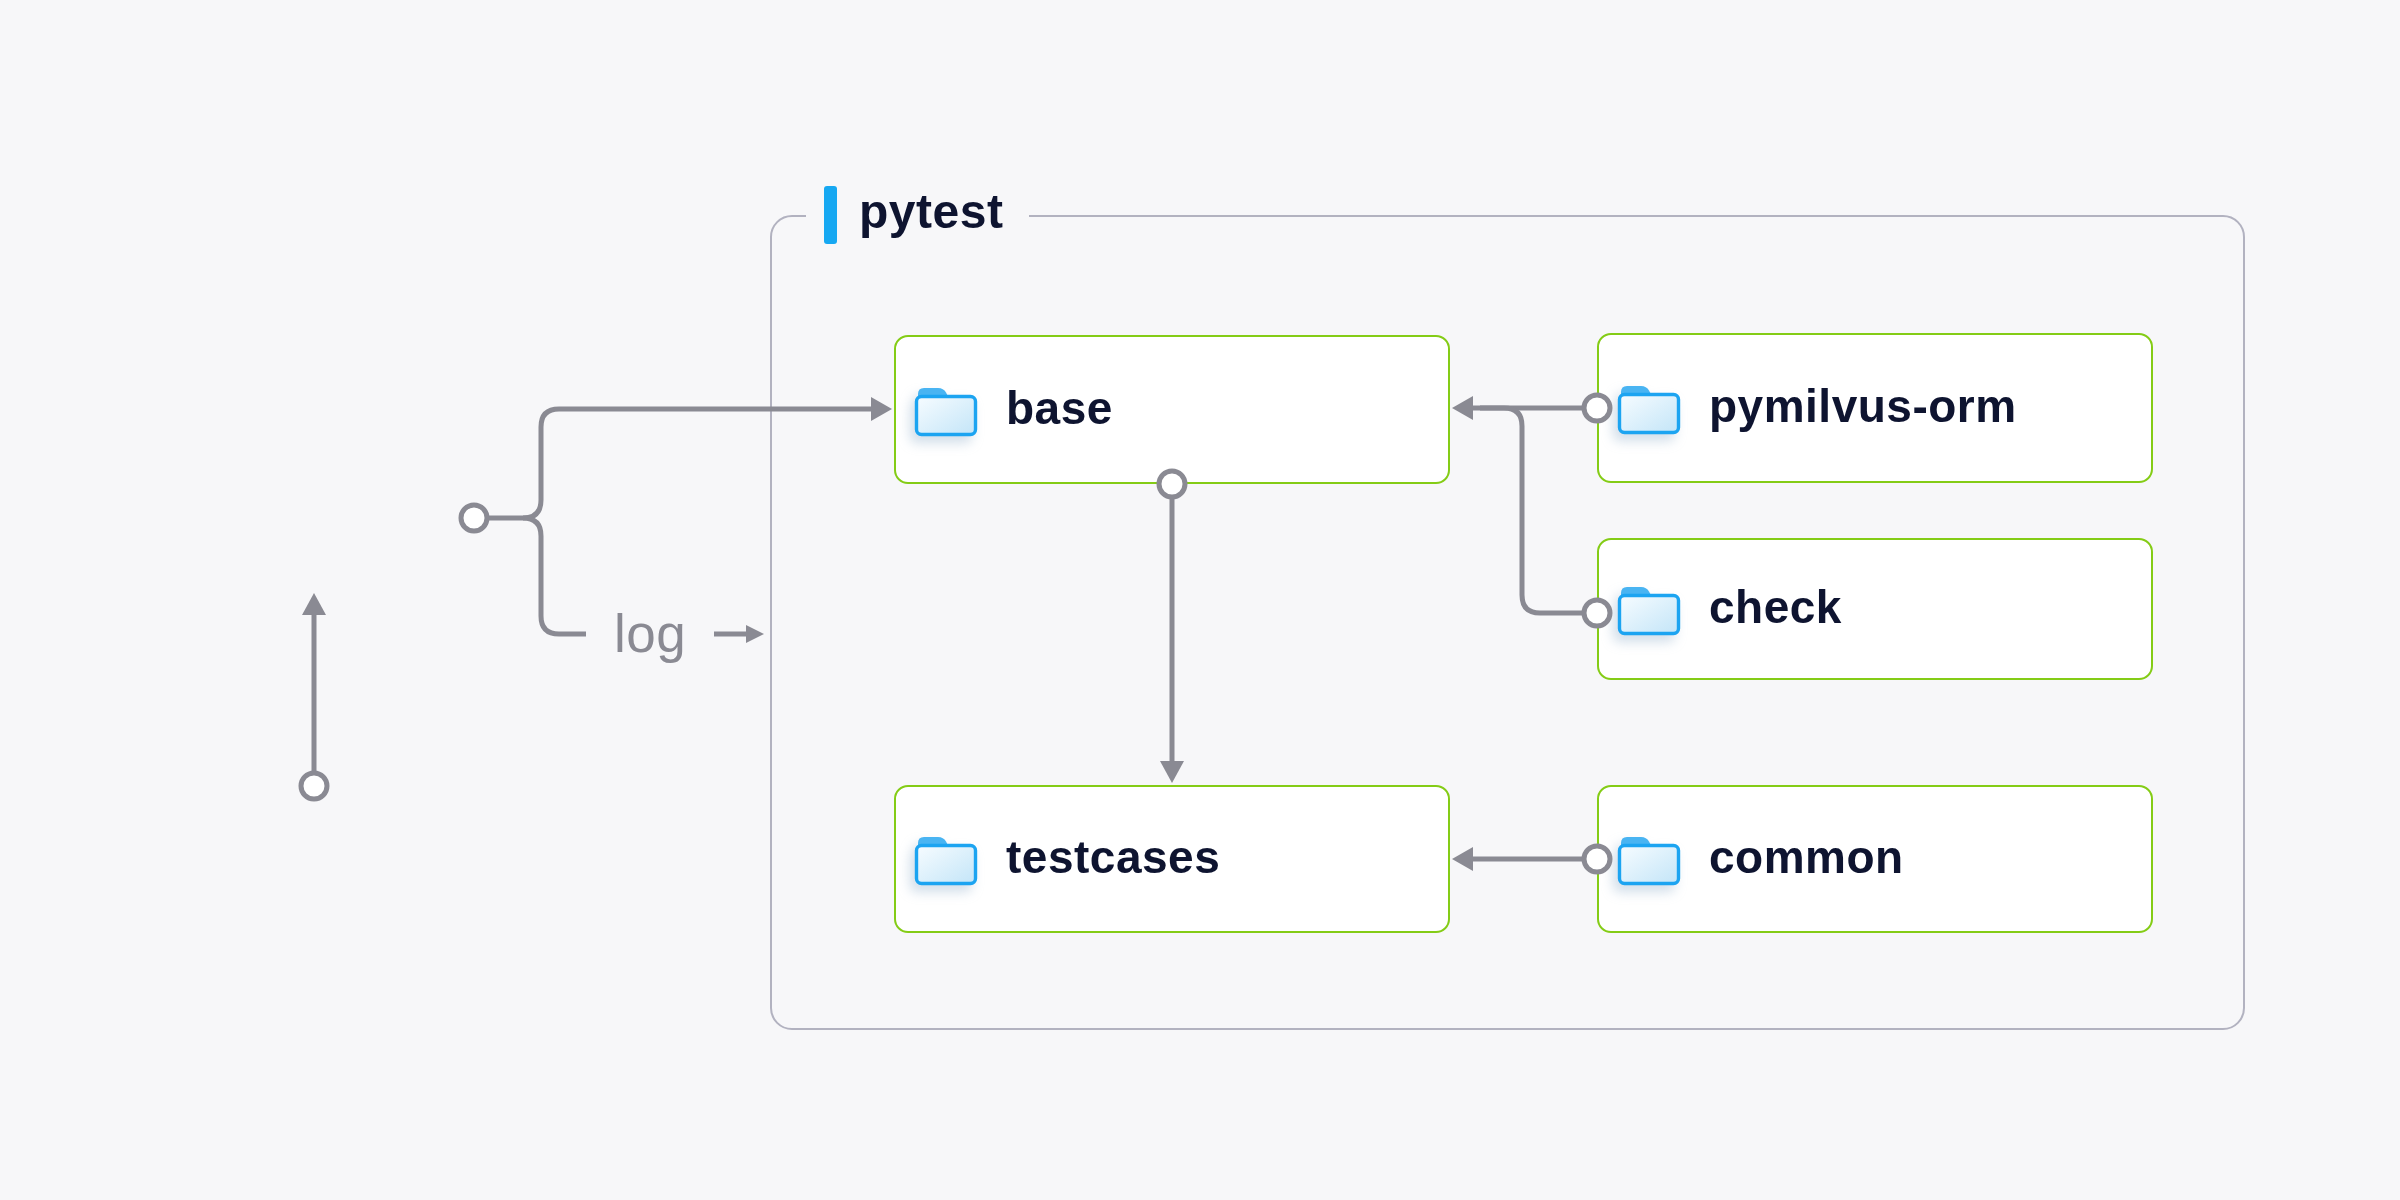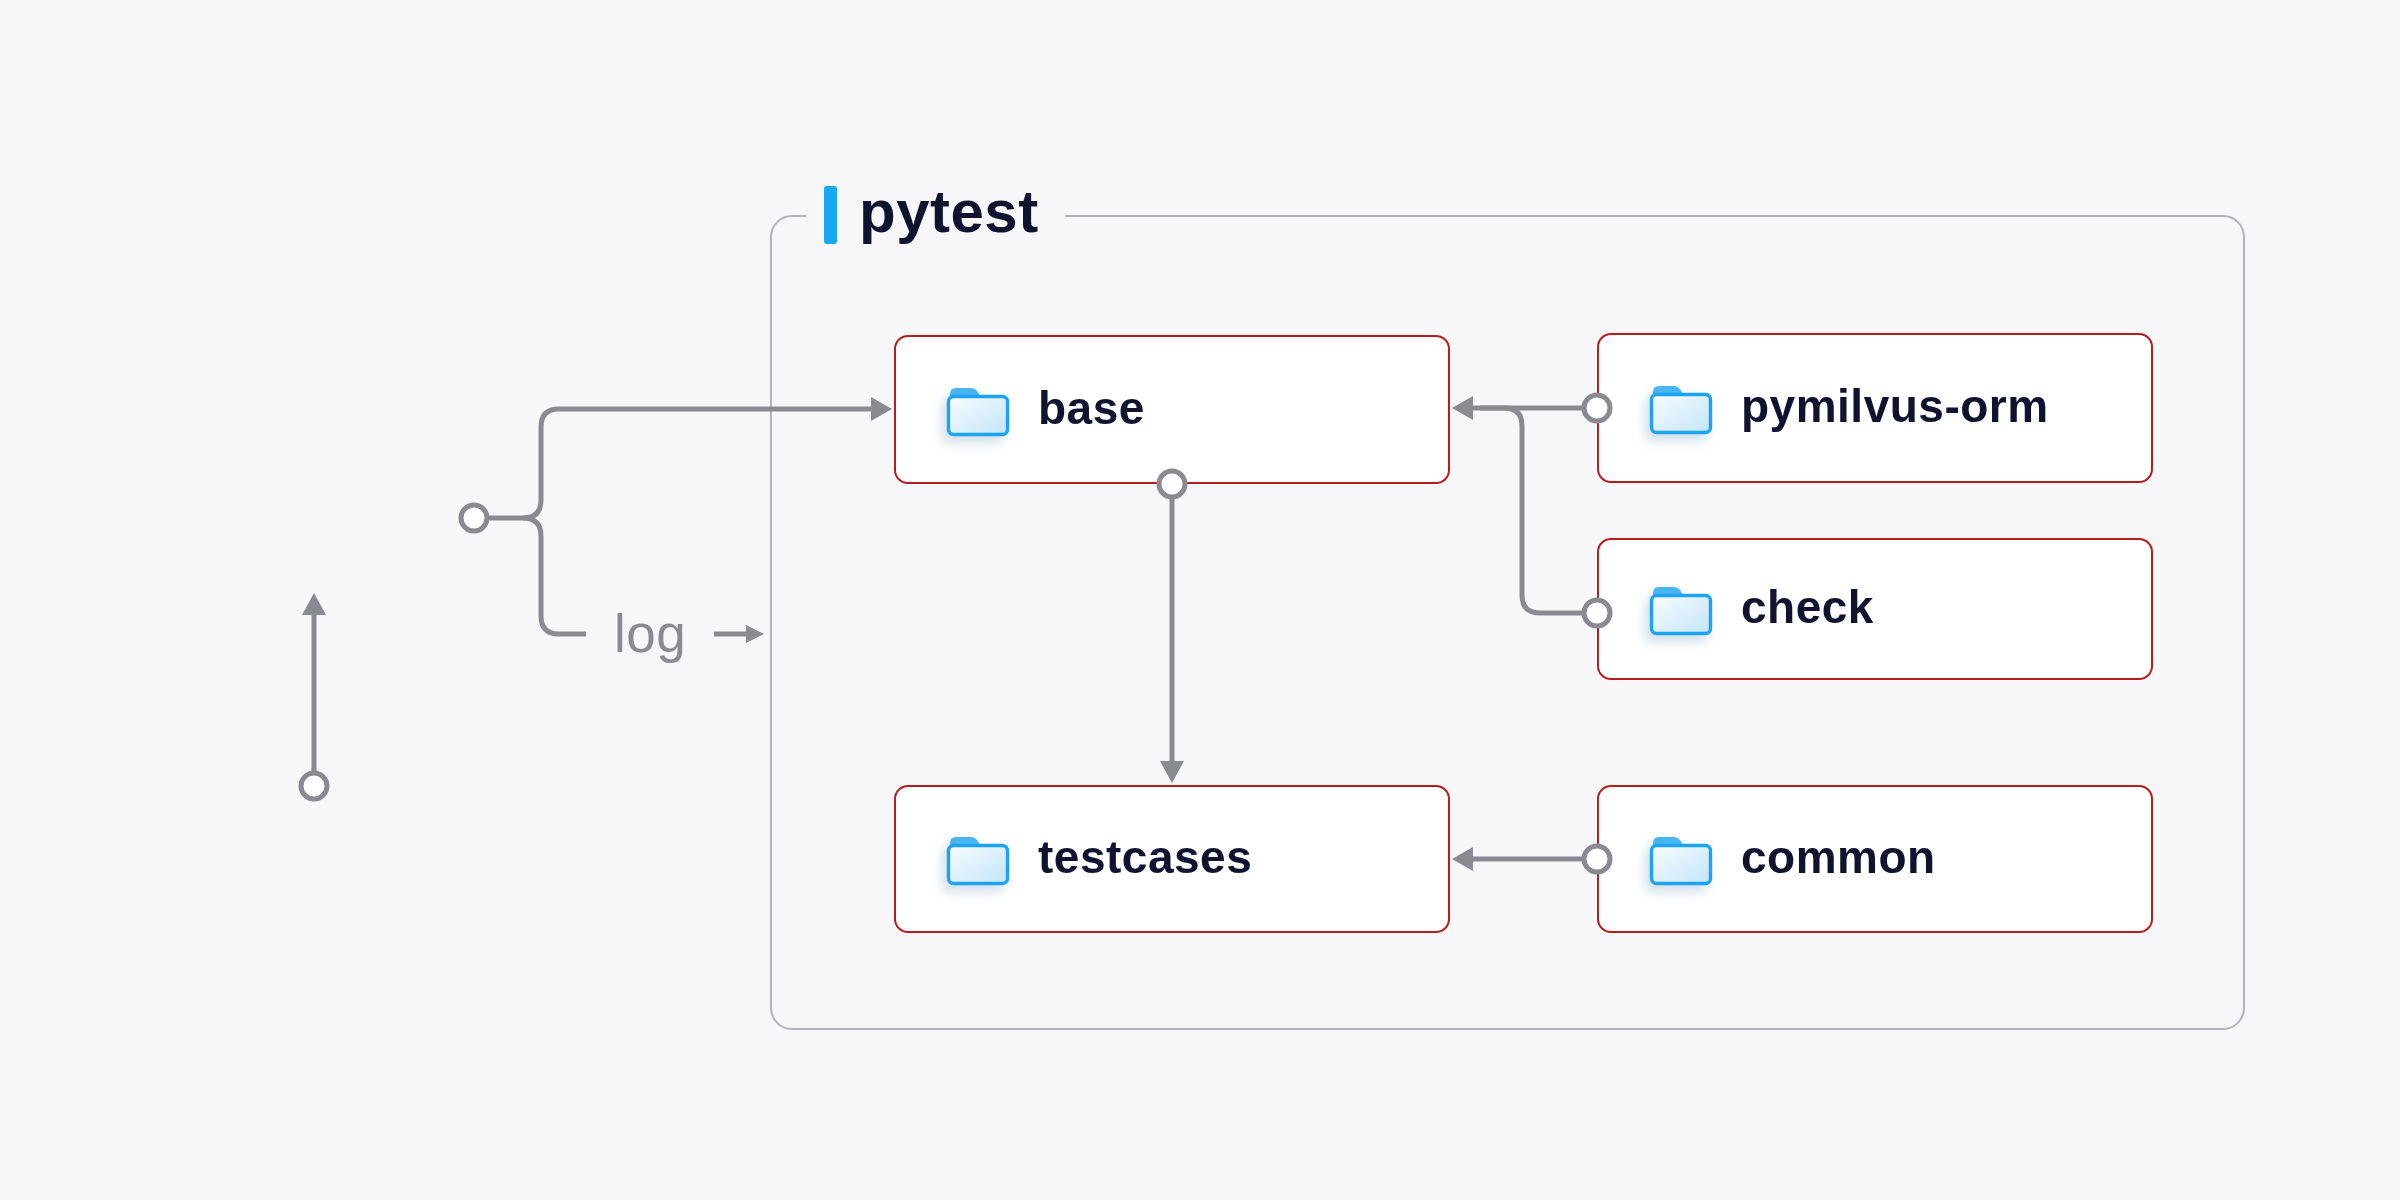--- a/index.html
+++ b/index.html
@@ -19,29 +19,29 @@
   .group-label{
     position:absolute;left:806px;top:184px;height:62px;z-index:3;
     display:flex;align-items:center;background:#f7f7f9;
     padding:0 26px 0 18px;
   }
   .group-label .accent-bar{
     width:13px;height:58px;border-radius:3px;background:#16a8f2;
     margin-right:22px;flex:0 0 auto;
   }
   .group-label .group-title{
-    font-size:60px;font-weight:700;color:#0e1430;letter-spacing:.5px;
+    font-size:48px;font-weight:700;color:#0e1430;letter-spacing:.5px;
     line-height:1;padding-bottom:6px;
   }
 
   
   .node{
-    position:absolute;background:#ffffff;border:2px solid #b91c1c;
+    position:absolute;background:#ffffff;border:2px solid #84cc16;
     border-radius:14px;box-sizing:border-box;display:flex;align-items:center;
-    padding-left:50px;z-index:2;
+    padding-left:18px;z-index:2;
   }
   .node .label{
     font-size:46px;font-weight:700;color:#0e1430;letter-spacing:.5px;
     margin-left:28px;white-space:nowrap;padding-bottom:4px;
   }
   .node .folder{
     width:64px;height:54px;flex:0 0 auto;
     filter:drop-shadow(-5px 7px 6px rgba(110,150,185,.30));
   }
   #n-utils    {left:155px; top:444px; width:319px; height:148px;}

